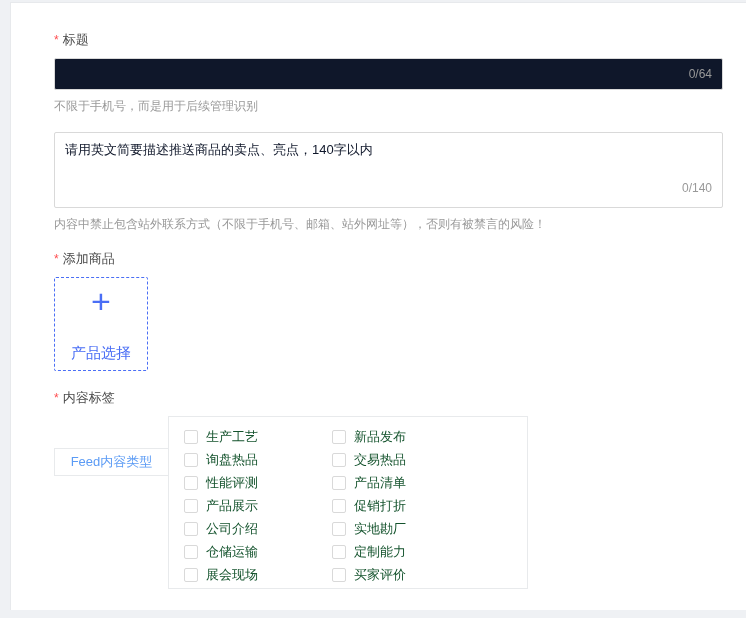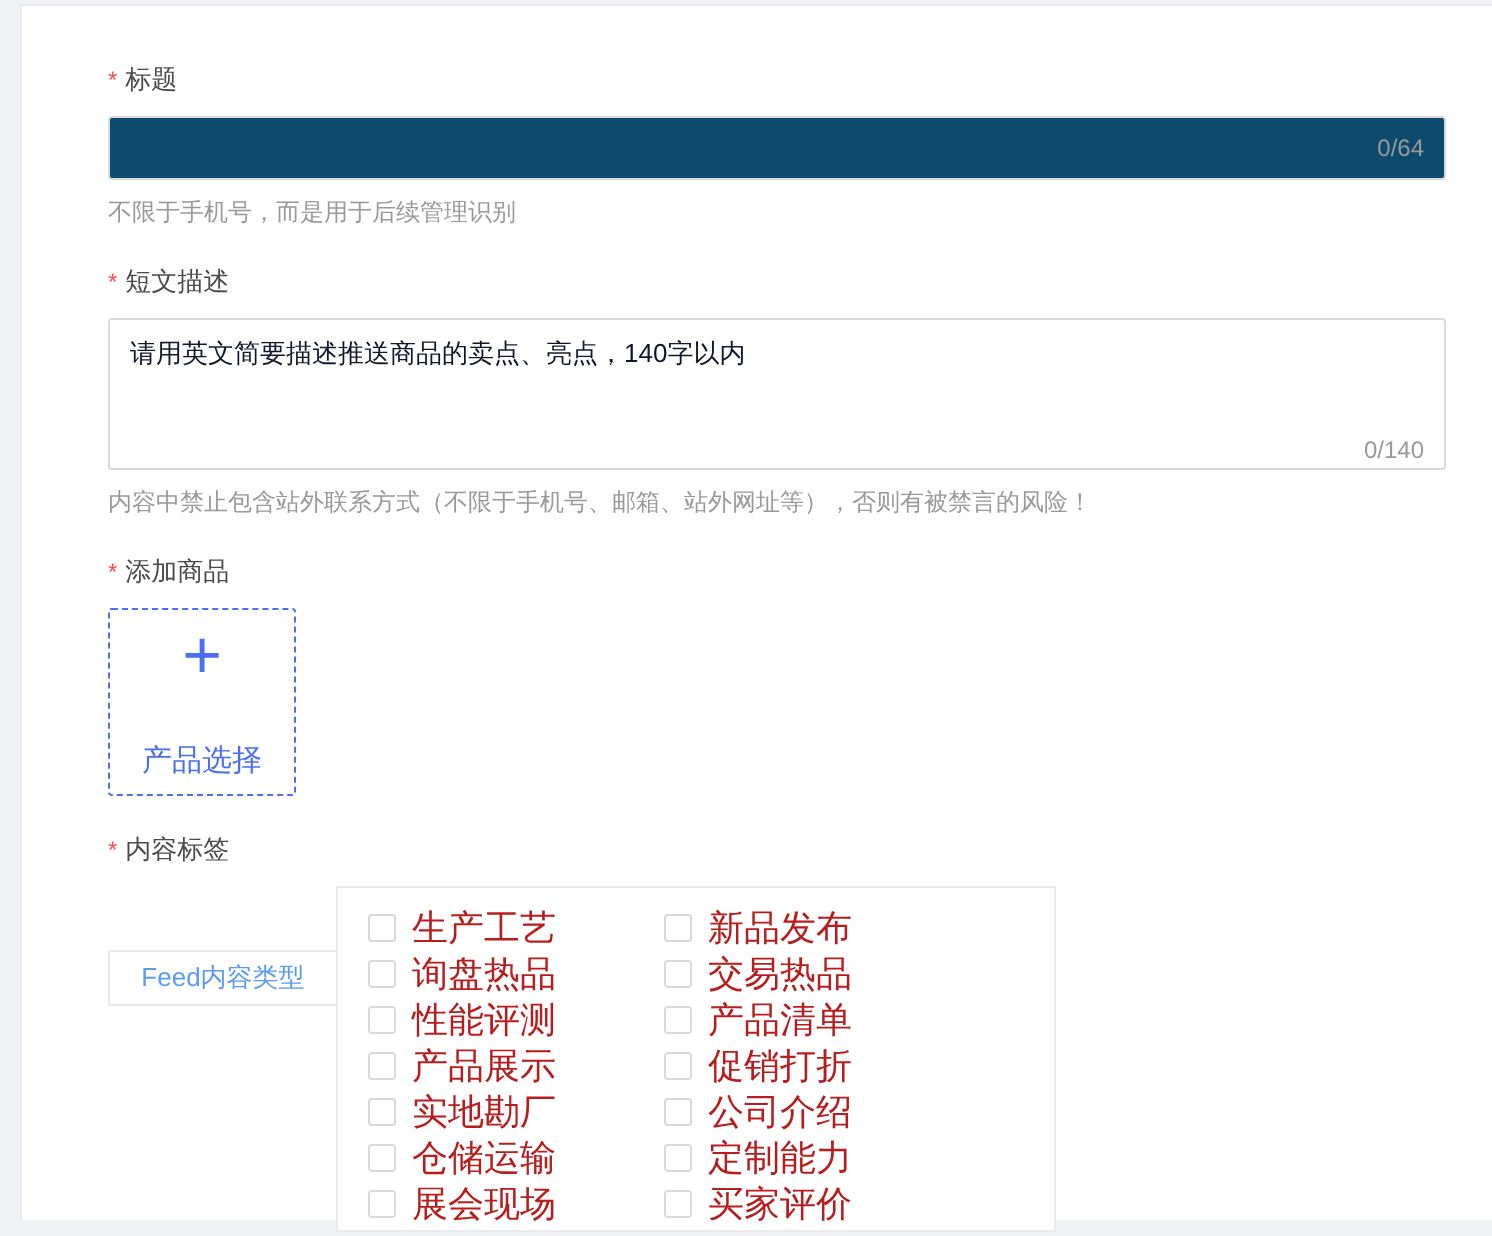--- a/index.html
+++ b/index.html
@@ -22,42 +22,42 @@
   .form-label {
     font-size: 13px; color: #4a4a4a; line-height: 18px;
   }
   .required-mark { color: #ff4d4f; margin-right: 4px; font-size: 12px; }
 
   .input-box {
     margin-top: 9px;
     height: 32px;
     border: 1px solid #d9d9d9;
     border-radius: 2px;
-    background: #0c4a6e;
+    background: #0f172a;
     display: flex; align-items: center; justify-content: flex-end;
     padding: 0 10px;
   }
   .counter { font-size: 12px; color: #999999; }
 
   .helper {
     margin-top: 8px;
     font-size: 12px; color: #999999; line-height: 16px;
   }
 
   .textarea-box {
     margin-top: 9px;
     height: 76px;
     border: 1px solid #d9d9d9;
     border-radius: 2px;
     background: #fff;
     position: relative;
     padding: 8px 10px;
   }
   .placeholder { font-size: 13px; color: #0f172a; line-height: 18px; }
-  .textarea-box .counter { position: absolute; right: 10px; bottom: 2px; }
+  .textarea-box .counter { position: absolute; right: 10px; bottom: 12px; }
 
   .product-picker {
     margin-top: 9px;
     width: 94px; height: 94px;
     border: 1px dashed #4a6ef5;
     border-radius: 2px;
     background: #fff;
     display: flex; flex-direction: column;
     align-items: center; justify-content: center;
     cursor: pointer;
@@ -90,38 +90,37 @@
     grid-auto-rows: 23px;
     align-items: center;
   }
   .tag-option { display: flex; align-items: center; cursor: pointer; }
   .checkbox {
     width: 14px; height: 14px;
     border: 1px solid #d9d9d9; border-radius: 2px;
     background: #fff;
     flex: 0 0 auto;
   }
-  .tag-label { margin-left: 8px; font-size: 18px; color: #b91c1c; }
+  .tag-label { margin-left: 8px; font-size: 13px; color: #14532d; }
 </style>
 </head>
 <body>
 
 <div class="card">
   <div class="content">
 
     <div class="form-item">
       <div class="form-label"><span class="required-mark">*</span><span>标题</span></div>
       <div class="input-box">
         <span class="counter">0/64</span>
       </div>
       <div class="helper">不限于手机号，而是用于后续管理识别</div>
     </div>
 
     <div class="form-item">
-      <div class="form-label"><span class="required-mark">*</span><span>短文描述</span></div>
       <div class="textarea-box">
         <div class="placeholder">请用英文简要描述推送商品的卖点、亮点，140字以内</div>
         <span class="counter">0/140</span>
       </div>
       <div class="helper">内容中禁止包含站外联系方式（不限于手机号、邮箱、站外网址等），否则有被禁言的风险！</div>
     </div>
 
     <div class="form-item">
       <div class="form-label"><span class="required-mark">*</span><span>添加商品</span></div>
       <div class="product-picker">
@@ -171,26 +170,26 @@
     <span class="tag-label">产品展示</span>
   </label>
 
   <label class="tag-option">
     <span class="checkbox"></span>
     <span class="tag-label">促销打折</span>
   </label>
 
   <label class="tag-option">
     <span class="checkbox"></span>
+    <span class="tag-label">公司介绍</span>
+  </label>
+
+  <label class="tag-option">
+    <span class="checkbox"></span>
     <span class="tag-label">实地勘厂</span>
-  </label>
-
-  <label class="tag-option">
-    <span class="checkbox"></span>
-    <span class="tag-label">公司介绍</span>
   </label>
 
   <label class="tag-option">
     <span class="checkbox"></span>
     <span class="tag-label">仓储运输</span>
   </label>
 
   <label class="tag-option">
     <span class="checkbox"></span>
     <span class="tag-label">定制能力</span>

